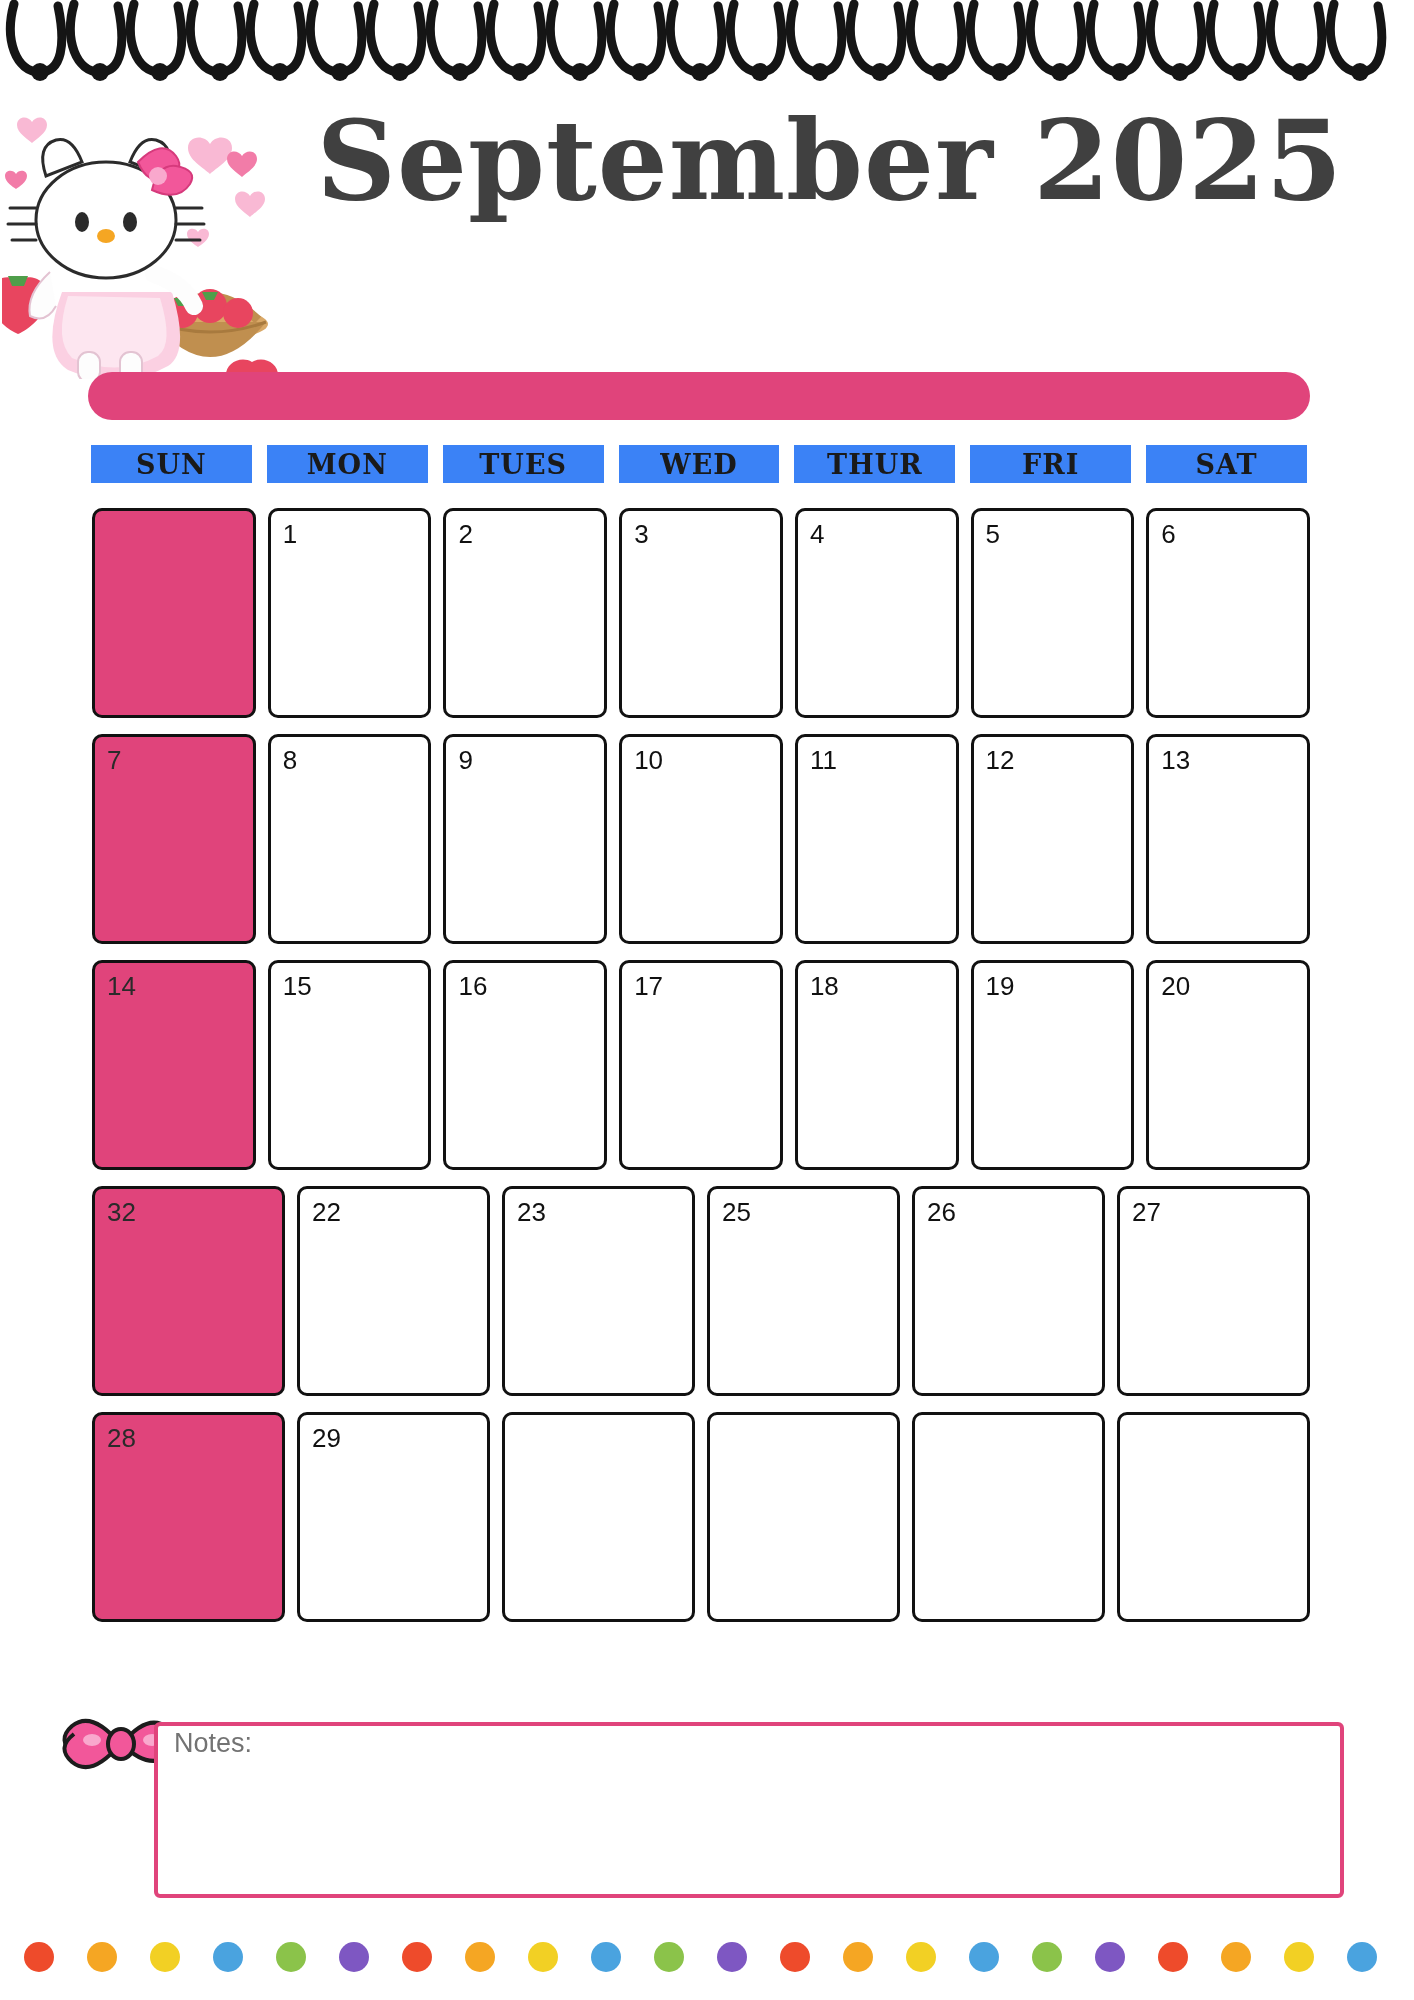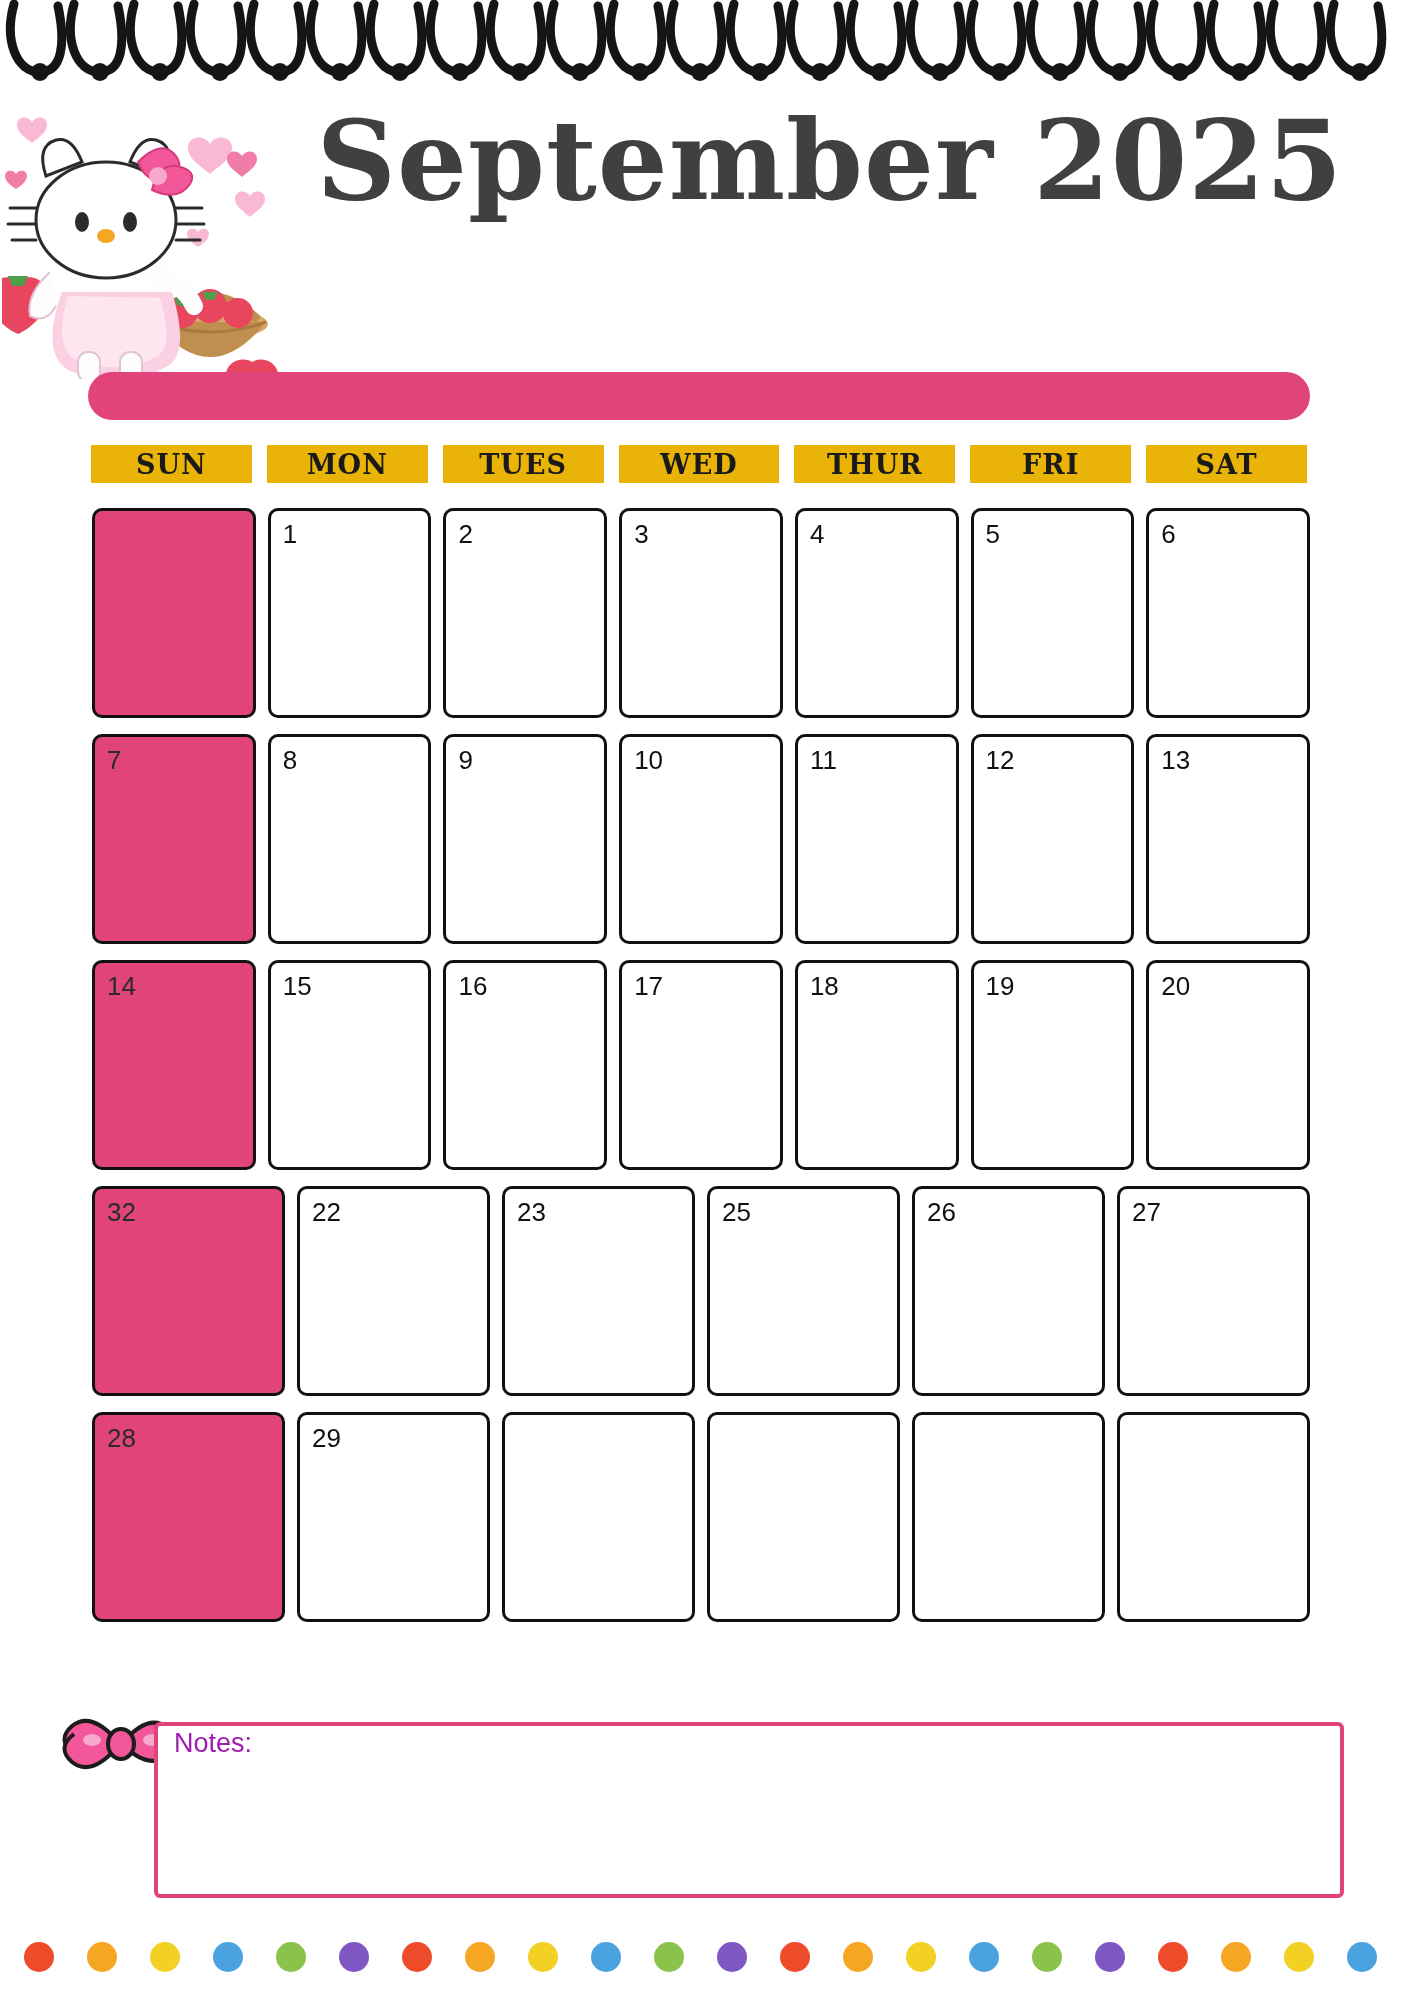--- a/index.html
+++ b/index.html
@@ -70,21 +70,21 @@
     position: absolute;
     left: 88px;
     top: 442px;
     width: 1222px;
     height: 44px;
     display: flex;
     gap: 9px;
   }
   .weekday {
     flex: 1 1 0;
-    background: #eab308;
+    background: #3b82f6;
     border: 3px solid #ffffff;
     box-sizing: border-box;
     display: flex;
     align-items: center;
     justify-content: center;
     font-family: "DejaVu Serif", serif;
     font-weight: bold;
     font-size: 27px;
     letter-spacing: 1px;
     color: #1a1a1a;
@@ -153,21 +153,21 @@
     border: 4px solid #e0447b;
     border-radius: 6px;
     box-sizing: border-box;
     background: #ffffff;
   }
   #notes-label {
     position: absolute;
     left: 108px;
     top: 10px;
     font-size: 27px;
-    color: #a21caf;
+    color: #737373;
     background: #ffffff;
     padding: 0 6px;
   }
 
   
   #dots {
     position: absolute;
     left: 0;
     bottom: 18px;
     width: 1414px;

